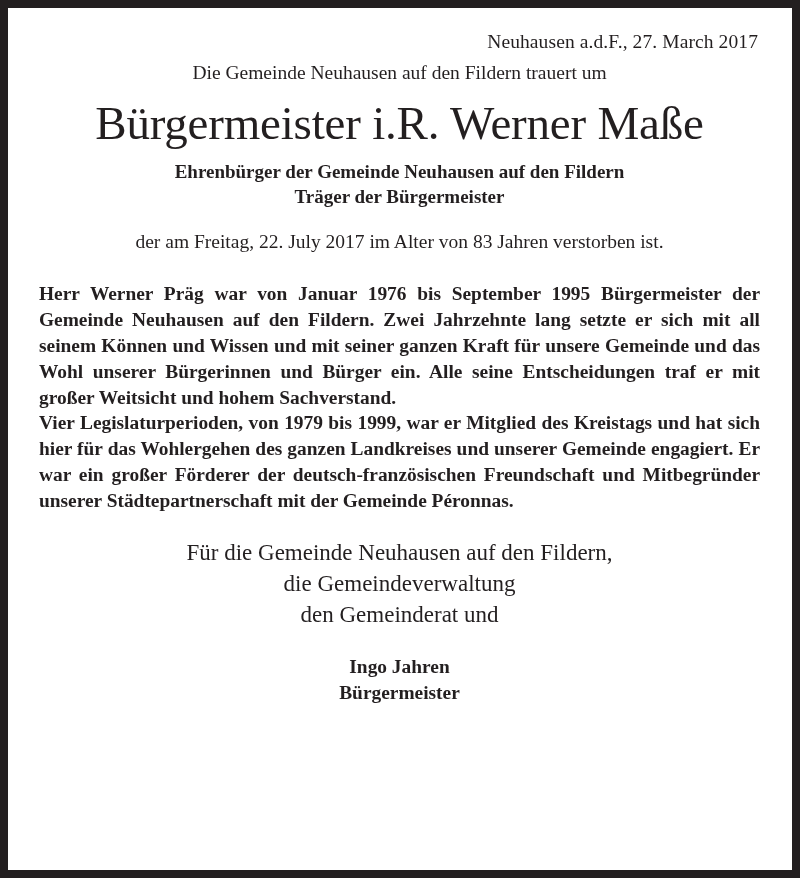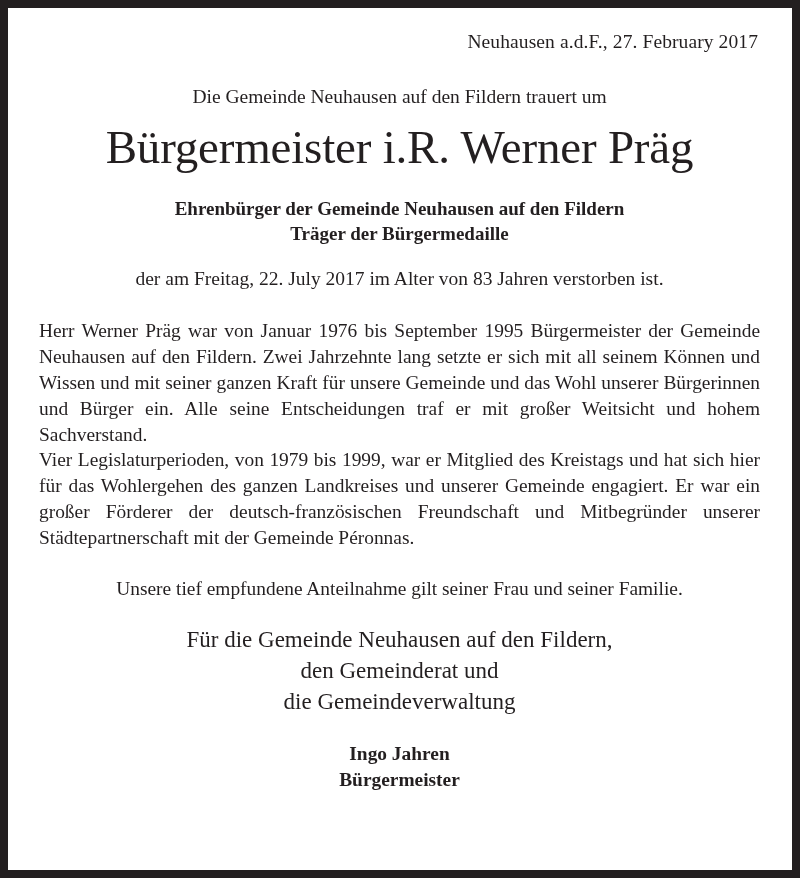--- a/index.html
+++ b/index.html
@@ -35,59 +35,60 @@
     font-size: 19.5px;
     line-height: 1.25;
     letter-spacing: 0.1px;
     padding-right: 2px;
   }
 
   .mourning-line {
     text-align: center;
     font-size: 19.5px;
     line-height: 1.25;
-    margin-top: 31px;
+    margin-top: 7px;
   }
 
   .deceased-name {
     text-align: center;
     font-size: 47px;
     line-height: 1.12;
     font-weight: normal;
     margin: 11px 0 0 0;
     letter-spacing: -0.2px;
     white-space: nowrap;
   }
 
   .honorifics {
     text-align: center;
     font-size: 19px;
     line-height: 1.32;
     font-weight: bold;
-    margin-top: 23px;
+    margin-top: 10px;
   }
   .honorifics div { font-weight: 600; }
 
   .death-line {
     text-align: center;
     font-size: 19.5px;
     line-height: 1.25;
     margin-top: 20px;
   }
 
   
   .body-block {
     font-size: 19.4px;
     line-height: 1.335;
     text-align: justify;
     text-justify: inter-word;
     hyphens: none;
   }
   .body-block p {
     margin: 0;
+    font-weight: bold;
   }
   .block-gap {
     margin-top: 20px !important;
   }
   .first-body {
     margin-top: 27px !important;
   }
 
   .condolence {
     text-align: center;
@@ -110,44 +111,43 @@
     font-weight: bold;
     margin-top: 23px;
   }
 </style>
 </head>
 <body>
 
 <div class="obituary-frame">
   <div class="sheet">
 
-    <div class="place-date">Neuhausen a.d.F., 27. February 2017</div>
+    <div class="place-date">Neuhausen a.d.F., 27. March 2017</div>
 
     <div class="mourning-line">Die Gemeinde Neuhausen auf den Fildern trauert um</div>
 
-    <h1 class="deceased-name">Bürgermeister i.R. Werner Präg</h1>
+    <h1 class="deceased-name">Bürgermeister i.R. Werner Maße</h1>
 
     <div class="honorifics">
       <div>Ehrenbürger der Gemeinde Neuhausen auf den Fildern</div>
-      <div>Träger der Bürgermedaille</div>
+      <div>Träger der Bürgermeister</div>
     </div>
 
     <div class="death-line">der am Freitag, 22. July 2017 im Alter von 83 Jahren verstorben ist.</div>
 
     <div class="body-block">
       <p class="first-body">Herr Werner Präg war von Januar 1976 bis September 1995 Bürgermeister der Gemeinde Neuhausen auf den Fildern. Zwei Jahrzehnte lang setzte er sich mit all seinem Können und Wissen und mit seiner ganzen Kraft für unsere Gemeinde und das Wohl unserer Bürgerinnen und Bürger ein. Alle seine Entscheidungen traf er mit großer Weitsicht und hohem Sachverstand.</p>
       <p>Vier Legislaturperioden, von 1979 bis 1999, war er Mitglied des Kreistags und hat sich hier für das Wohlergehen des ganzen Landkreises und unserer Gemeinde engagiert. Er war ein großer Förderer der deutsch-französischen Freundschaft und Mitbegründer unserer Städtepartnerschaft mit der Gemeinde Péronnas.</p>
     </div>
 
-    <div class="condolence">Unsere tief empfundene Anteilnahme gilt seiner Frau und seiner Familie.</div>
 
     <div class="signature-org">
       <div>Für die Gemeinde Neuhausen auf den Fildern,</div>
+      <div>die Gemeindeverwaltung</div>
       <div>den Gemeinderat und</div>
-      <div>die Gemeindeverwaltung</div>
     </div>
 
     <div class="signature-name">
       <div>Ingo Jahren</div>
       <div>Bürgermeister</div>
     </div>
 
   </div>
 </div>
 

